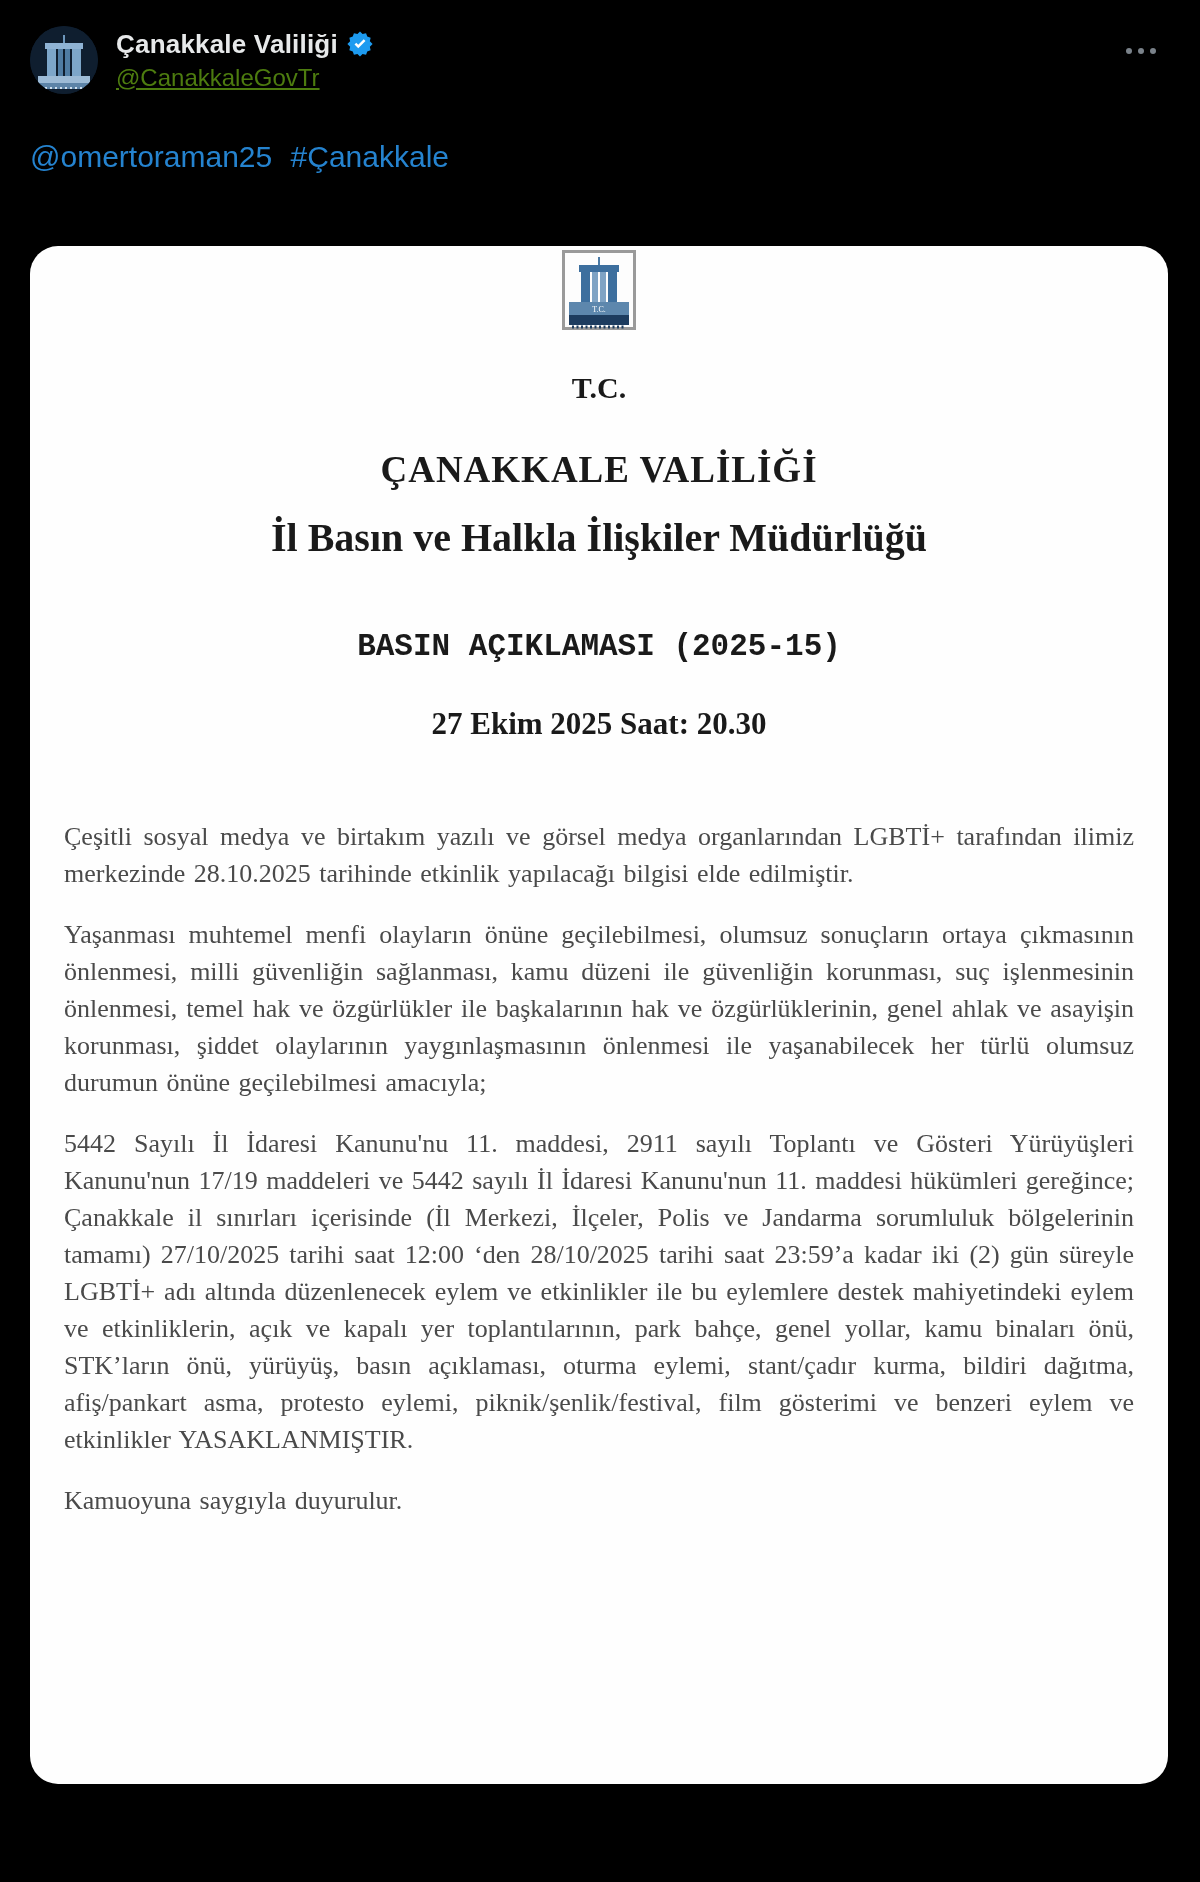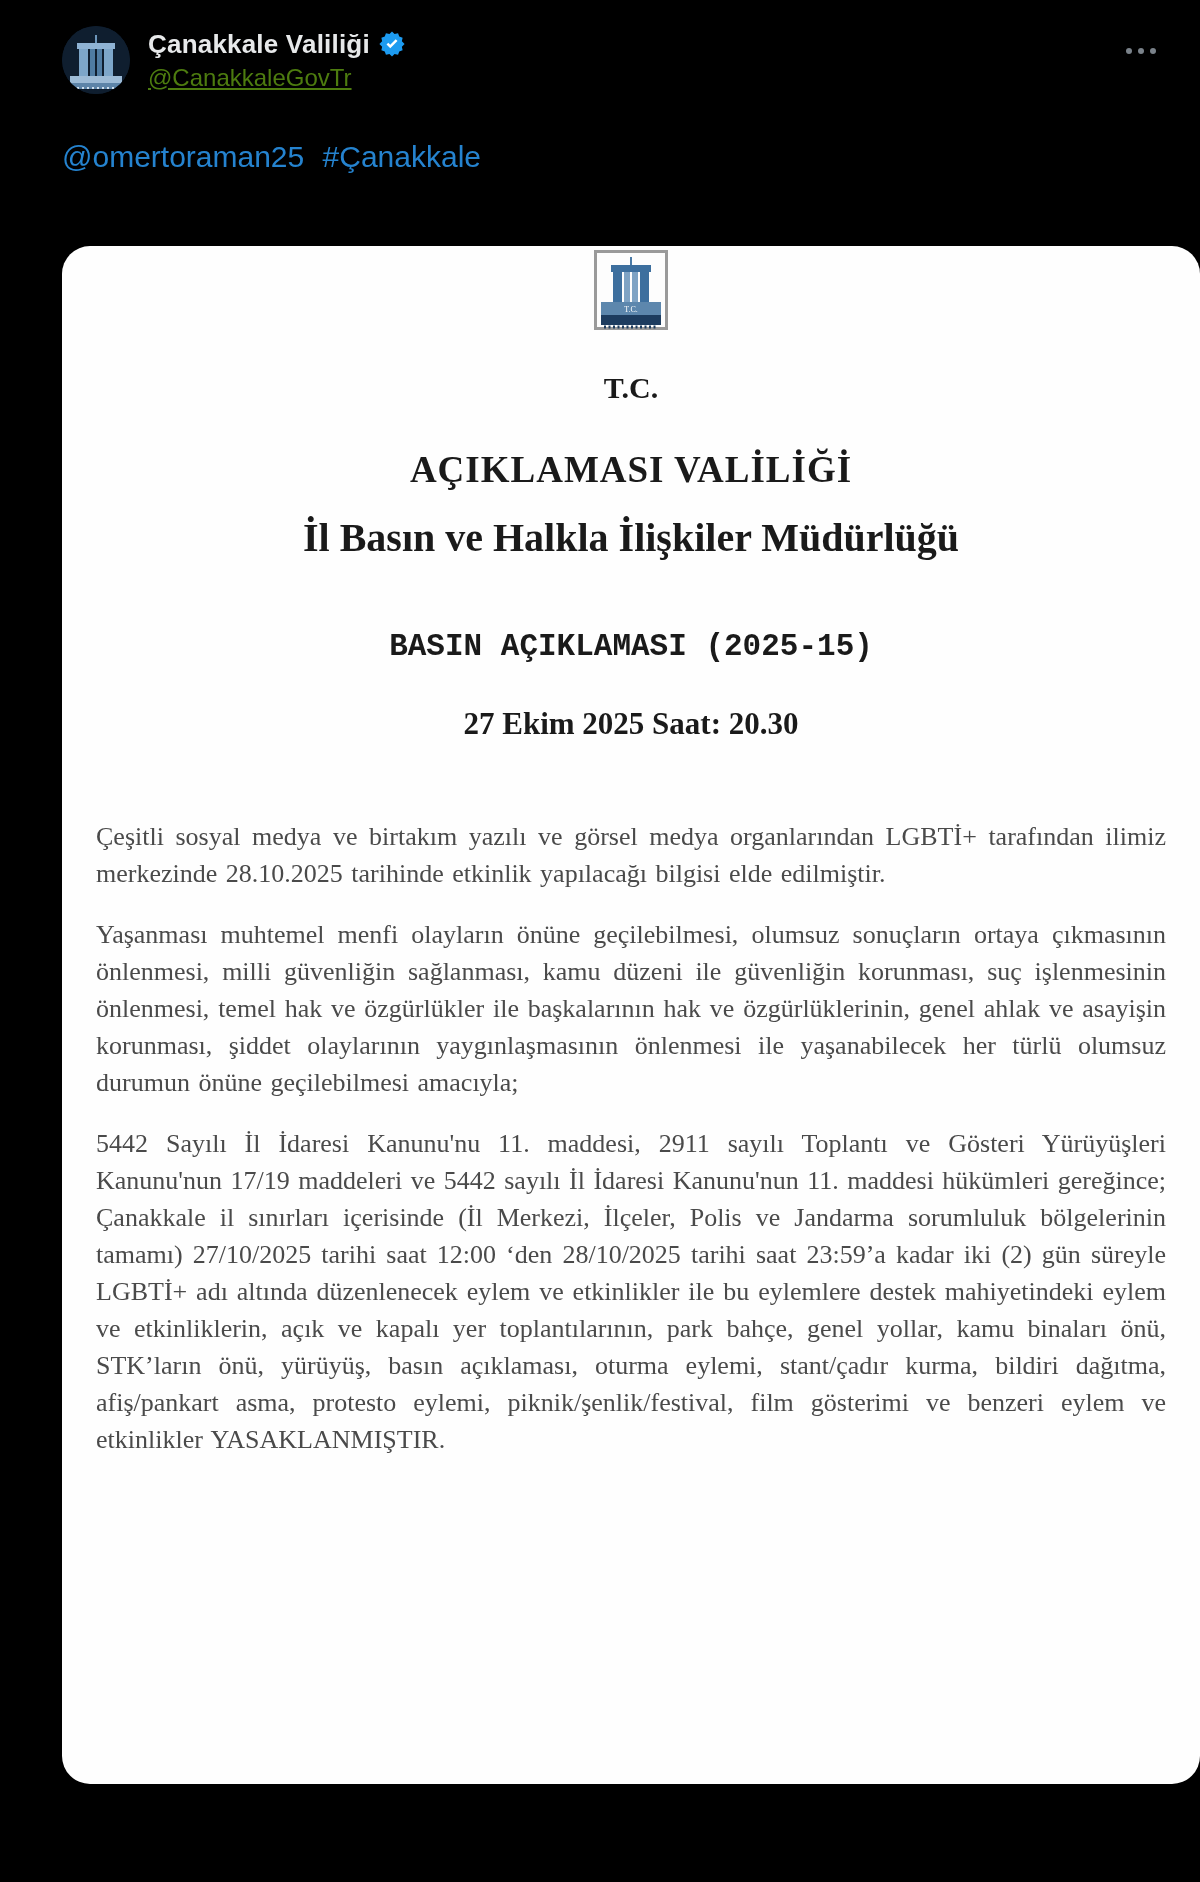--- a/index.html
+++ b/index.html
@@ -3,21 +3,21 @@
 <meta charset="utf-8">
 <style>
   html,body{margin:0;padding:0;}
   body{
     width:1200px;height:1882px;
     background:#000;
     font-family:"Liberation Sans",sans-serif;
     position:relative;
     overflow:hidden;
   }
-  .tweet{position:relative;padding:26px 24px 0 30px;margin-left:32px;}
+  .tweet{position:relative;padding:26px 24px 0 30px;}
   
   .header{display:flex;align-items:center;gap:18px;height:68px;}
   .avatar{
     width:68px;height:68px;border-radius:50%;overflow:hidden;flex:0 0 68px;
     background:#0f1e2f;cursor:pointer;
   }
   .id-block{display:flex;flex-direction:column;justify-content:center;gap:4px;}
   .name-row{display:flex;align-items:center;gap:8px;}
   .author-name{color:#e7e9ea;font-size:26px;font-weight:bold;letter-spacing:.2px;cursor:pointer;}
   .badge{width:28px;height:28px;display:inline-block;}
@@ -118,27 +118,28 @@
         <rect x="46" y="22" width="9" height="30" fill="#3d6f9e"></rect>
         <rect x="30" y="22" width="6" height="30" fill="#7fa3c4"></rect>
         <rect x="38" y="22" width="6" height="30" fill="#7fa3c4"></rect>
         <rect x="7" y="52" width="60" height="13" fill="#5d87ad"></rect>
         <text x="37" y="62" text-anchor="middle" font-size="8" font-family="Liberation Serif, serif" fill="#ffffff">T.C.</text>
         <rect x="7" y="65" width="60" height="10" fill="#1d3c5f"></rect>
         <line x1="10" y1="77" x2="64" y2="77" stroke="#1d3c5f" stroke-width="3" stroke-dasharray="2 2.5"></line>
       </svg>
 
       <div class="doc-center doc-republic">T.C.</div>
-      <div class="doc-center doc-governorship">AÇIKLAMASI VALİLİĞİ</div>
+      <div class="doc-center doc-governorship">ÇANAKKALE VALİLİĞİ</div>
       <div class="doc-center doc-department">İl Basın ve Halkla İlişkiler Müdürlüğü</div>
       <div class="doc-center doc-title">BASIN AÇIKLAMASI (2025-15)</div>
       <div class="doc-center doc-datetime">27 Ekim 2025 Saat: 20.30</div>
 
       <div class="doc-body">
         <p class="doc-par">Çeşitli sosyal medya ve birtakım yazılı ve görsel medya organlarından LGBTİ+ tarafından ilimiz merkezinde 28.10.2025 tarihinde etkinlik yapılacağı bilgisi elde edilmiştir.</p>
         <p class="doc-par">Yaşanması muhtemel menfi olayların önüne geçilebilmesi, olumsuz sonuçların ortaya çıkmasının önlenmesi, milli güvenliğin sağlanması, kamu düzeni ile güvenliğin korunması, suç işlenmesinin önlenmesi, temel hak ve özgürlükler ile başkalarının hak ve özgürlüklerinin, genel ahlak ve asayişin korunması, şiddet olaylarının yaygınlaşmasının önlenmesi ile yaşanabilecek her türlü olumsuz durumun önüne geçilebilmesi amacıyla;</p>
         <p class="doc-par">5442 Sayılı İl İdaresi Kanunu'nu 11. maddesi, 2911 sayılı Toplantı ve Gösteri Yürüyüşleri Kanunu'nun 17/19 maddeleri ve 5442 sayılı İl İdaresi Kanunu'nun 11. maddesi hükümleri gereğince; Çanakkale il sınırları içerisinde (İl Merkezi, İlçeler, Polis ve Jandarma sorumluluk bölgelerinin tamamı) 27/10/2025 tarihi saat 12:00 ‘den 28/10/2025 tarihi saat 23:59’a kadar iki (2) gün süreyle LGBTİ+ adı altında düzenlenecek eylem ve etkinlikler ile bu eylemlere destek mahiyetindeki eylem ve etkinliklerin, açık ve kapalı yer toplantılarının, park bahçe, genel yollar, kamu binaları önü, STK’ların önü, yürüyüş, basın açıklaması, oturma eylemi, stant/çadır kurma, bildiri dağıtma, afiş/pankart asma, protesto eylemi, piknik/şenlik/festival, film gösterimi ve benzeri eylem ve etkinlikler YASAKLANMIŞTIR.</p>
+        <p class="doc-par">Kamuoyuna saygıyla duyurulur.</p>
       </div>
 
     </div>
   </div>
 
 </div>
 
 </body></html>

